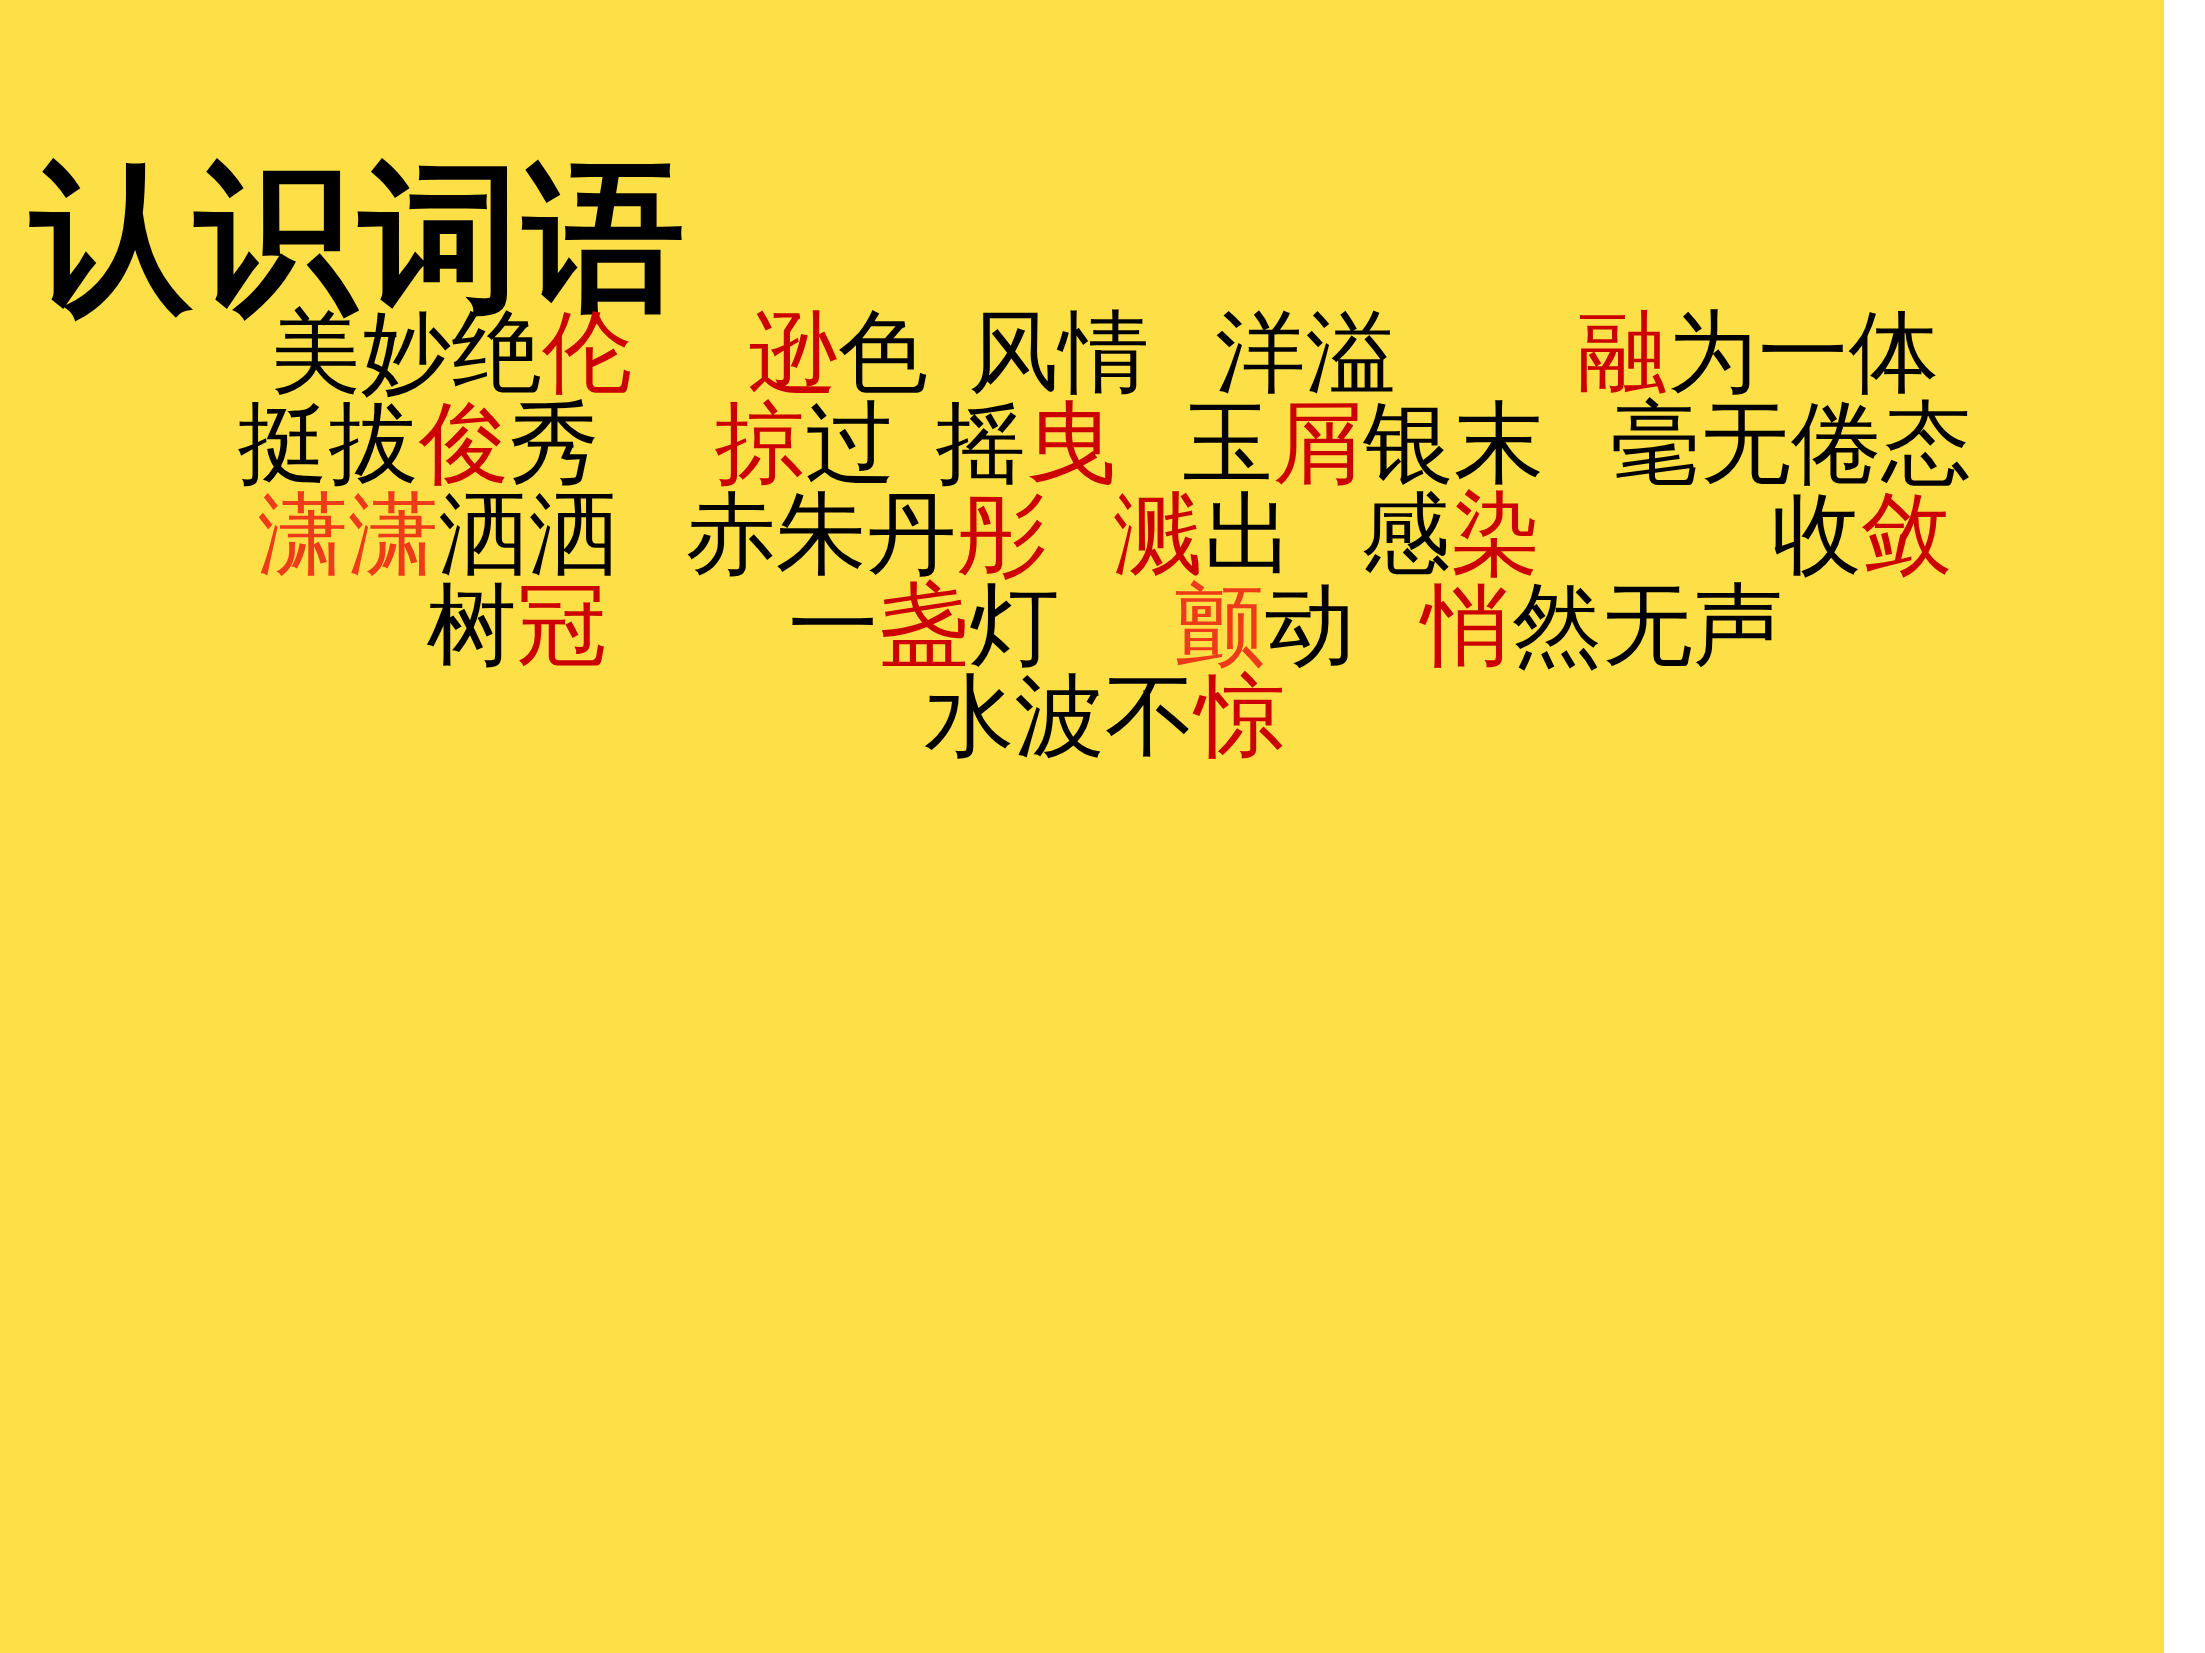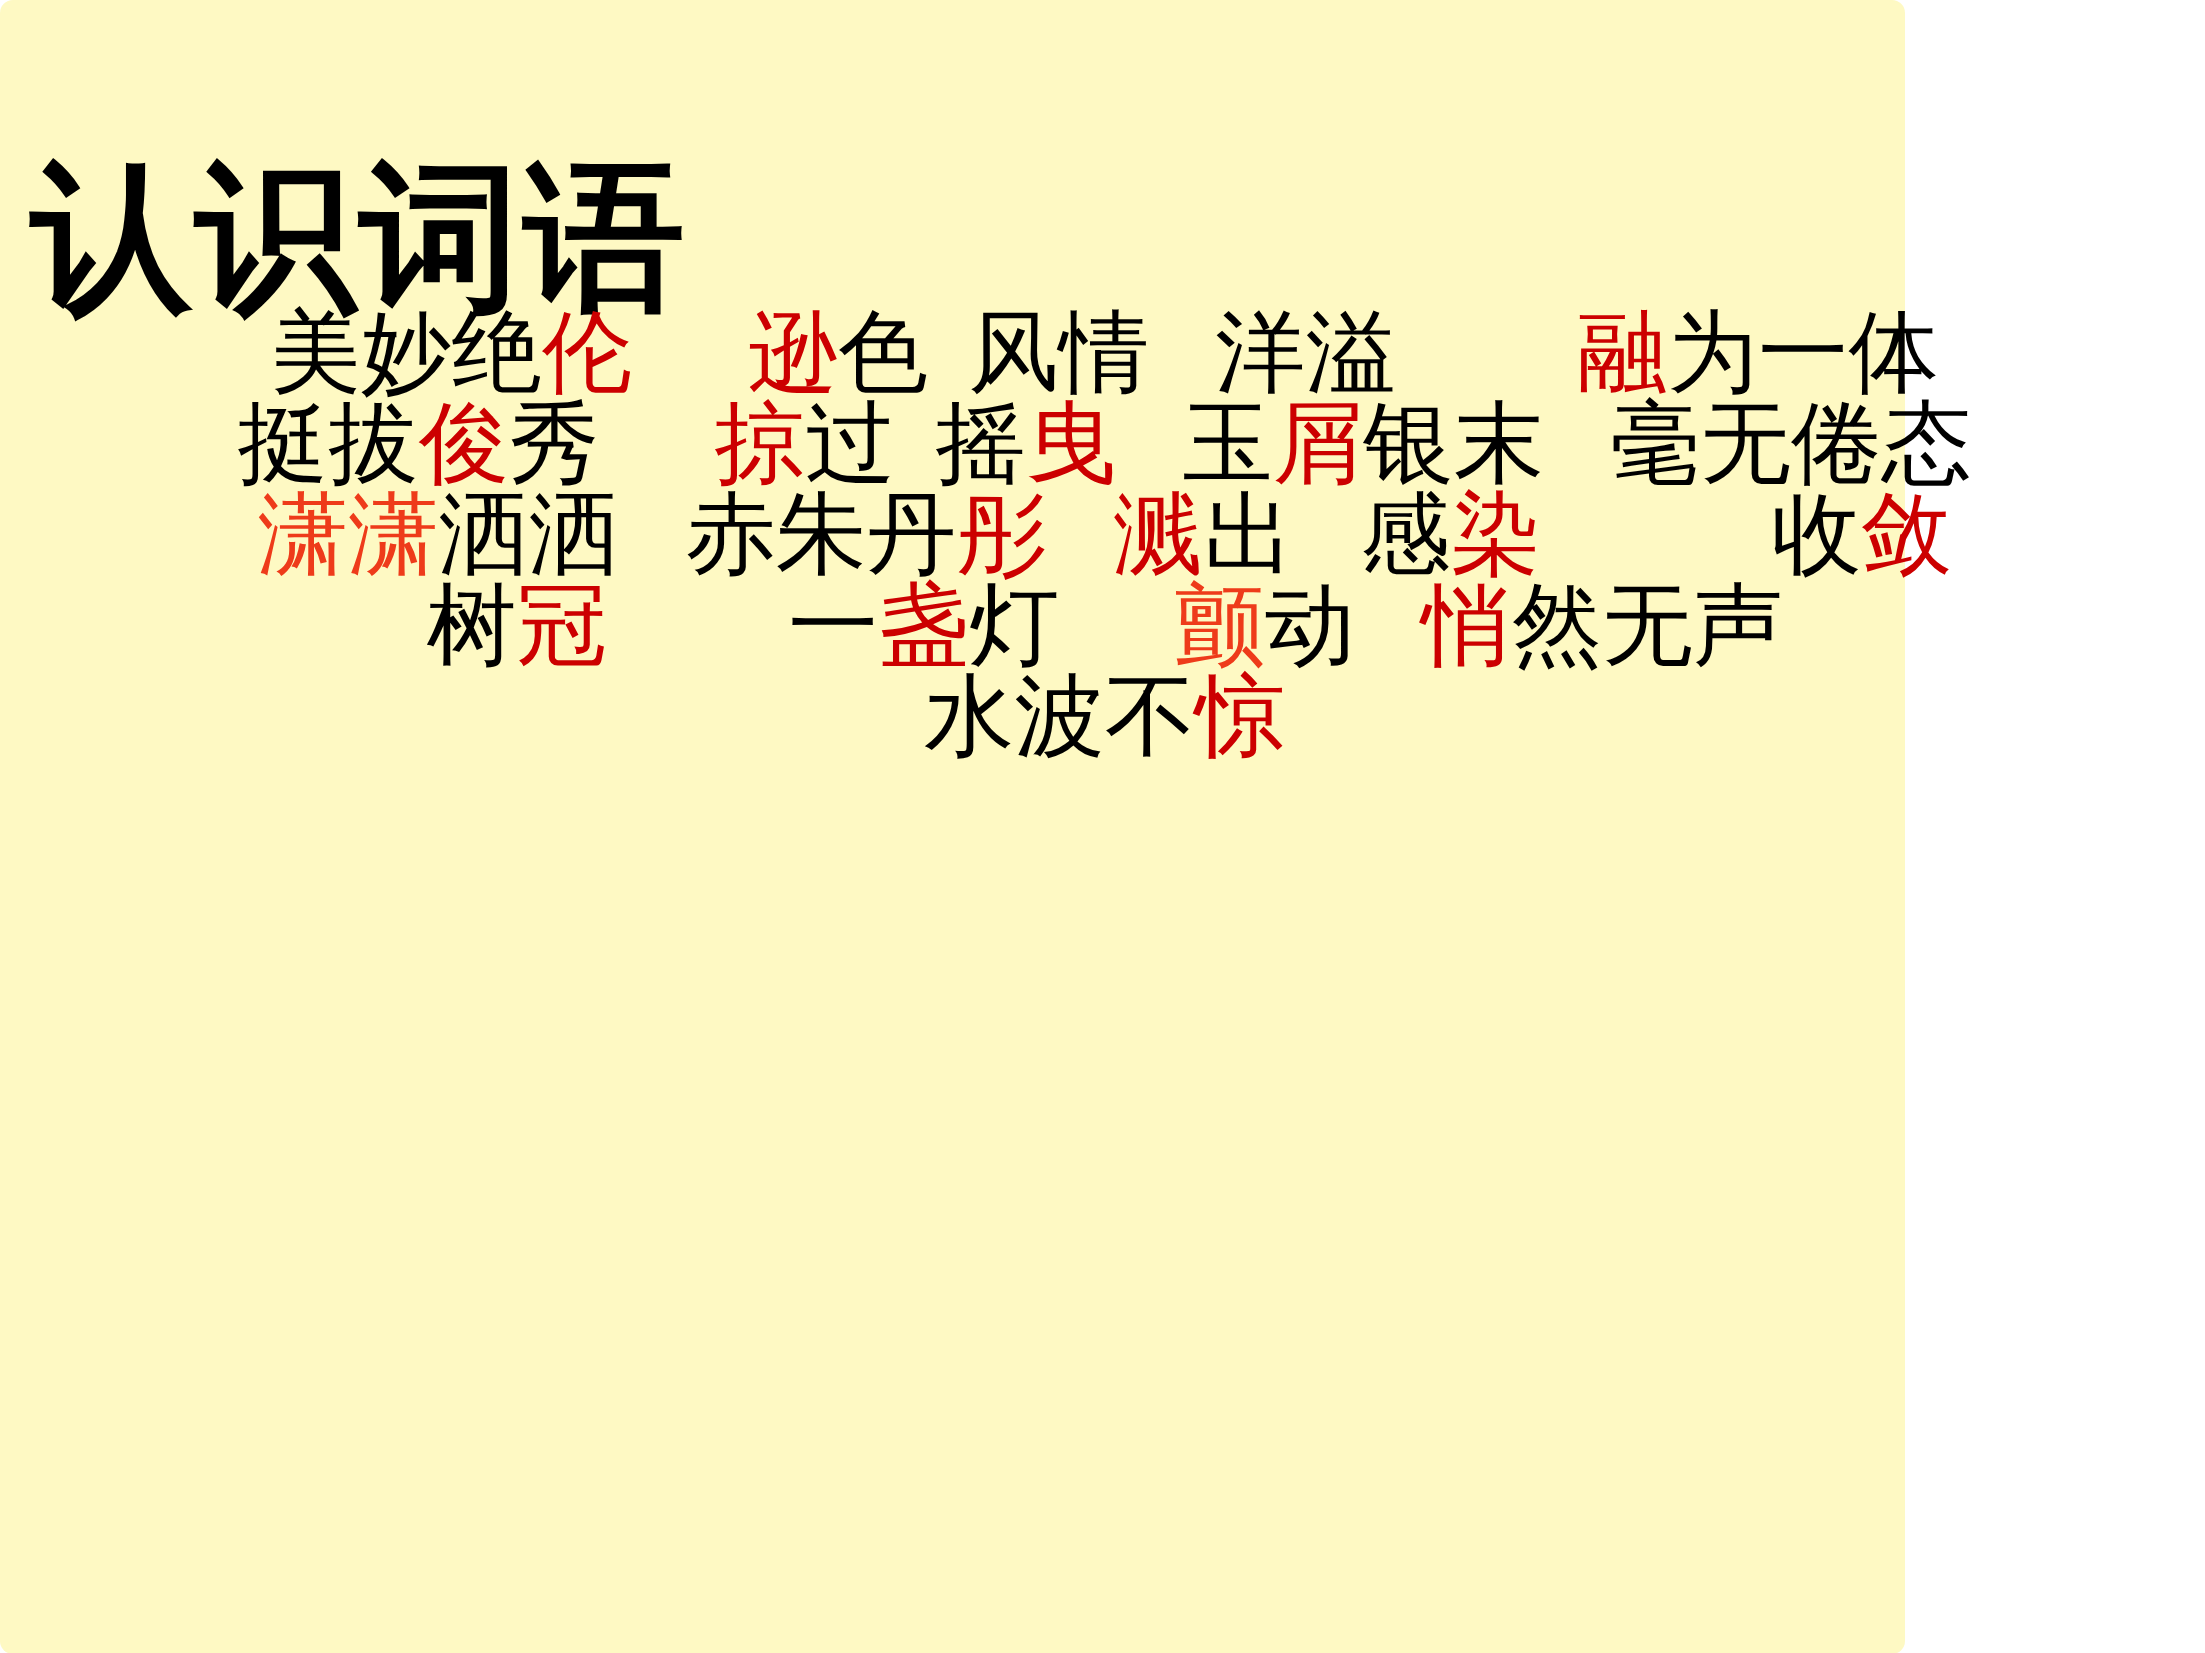--- a/index.html
+++ b/index.html
@@ -11,25 +11,24 @@
   body {
     width: 2205px;
     height: 1654px;
     overflow: hidden;
     font-family: "DejaVu Serif", "Liberation Serif", serif;
     -webkit-font-smoothing: antialiased;
   }
 
   #slide {
     position: relative;
-    width: 1905px;
+    width: 2164px;
     height: 1654px;
-    background: #fef9c3;
+    background: #fde047;
     box-sizing: border-box;
-    border-radius: 13px;
   }
 
   
   #slide-title {
     position: absolute;
     left: 31px;
     top: 44px;
     font-family: "DejaVu Serif", "Liberation Serif", serif;
     font-size: 161px;
     line-height: 1.05;

